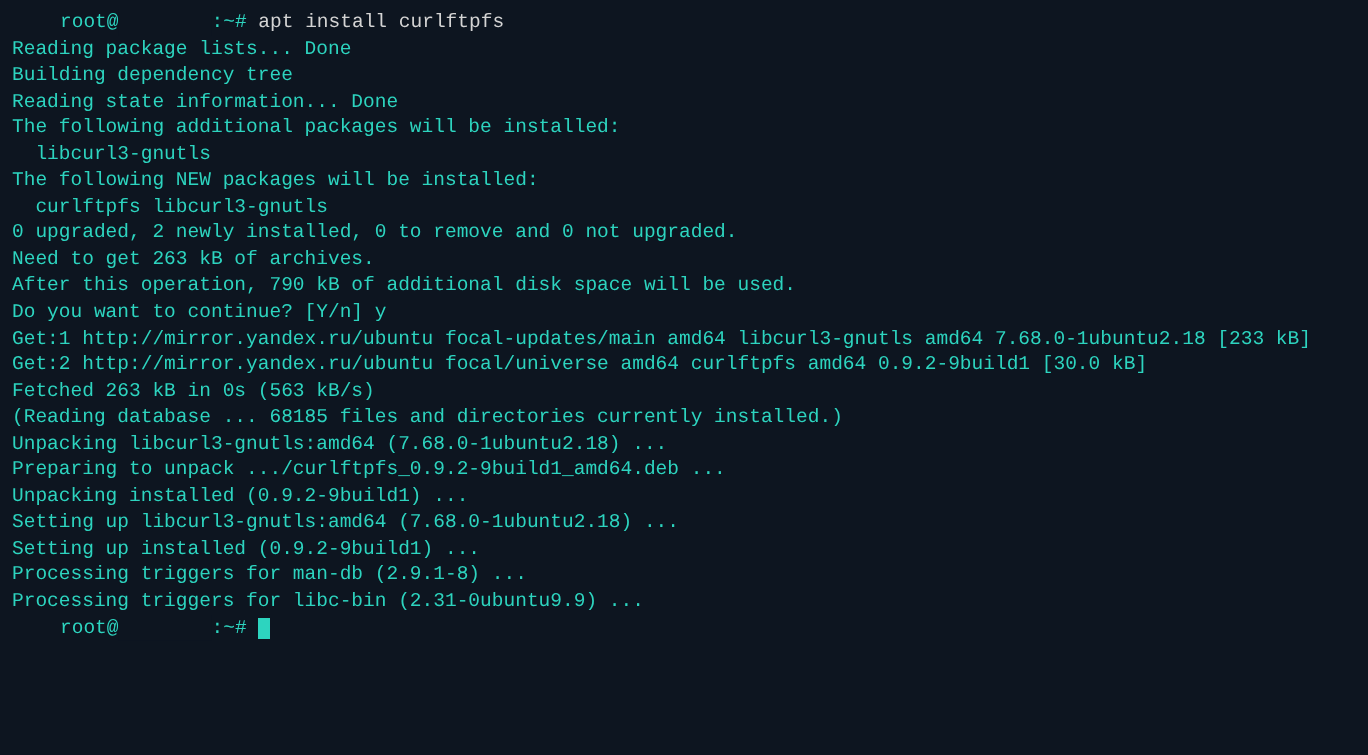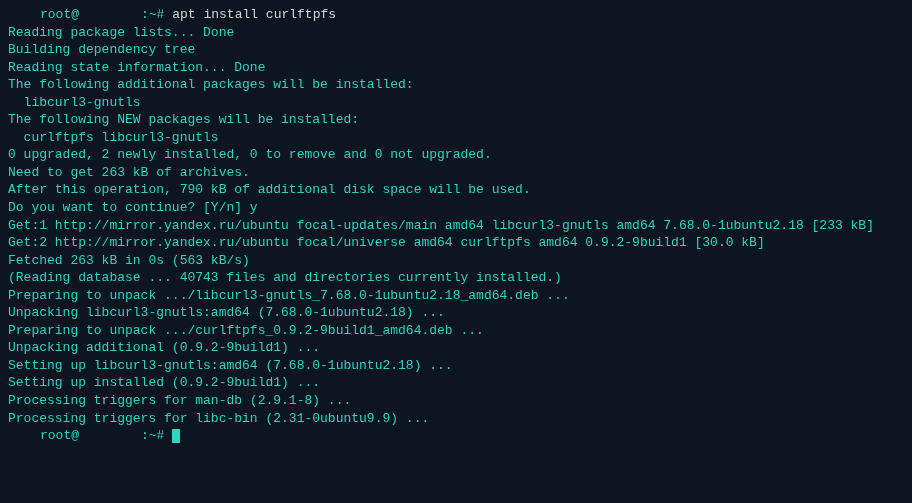--- a/index.html
+++ b/index.html
@@ -55,23 +55,22 @@
   <div class="line">  libcurl3-gnutls</div>
   <div class="line">The following NEW packages will be installed:</div>
   <div class="line">  curlftpfs libcurl3-gnutls</div>
   <div class="line">0 upgraded, 2 newly installed, 0 to remove and 0 not upgraded.</div>
   <div class="line">Need to get 263 kB of archives.</div>
   <div class="line">After this operation, 790 kB of additional disk space will be used.</div>
   <div class="line">Do you want to continue? [Y/n] y</div>
   <div class="line">Get:1 http://mirror.yandex.ru/ubuntu focal-updates/main amd64 libcurl3-gnutls amd64 7.68.0-1ubuntu2.18 [233 kB]</div>
   <div class="line">Get:2 http://mirror.yandex.ru/ubuntu focal/universe amd64 curlftpfs amd64 0.9.2-9build1 [30.0 kB]</div>
   <div class="line">Fetched 263 kB in 0s (563 kB/s)</div>
-  <div class="line">(Reading database ... 40743 files and directories currently installed.)</div>
-  <div class="line">Preparing to unpack .../libcurl3-gnutls_7.68.0-1ubuntu2.18_amd64.deb ...</div>
+  <div class="line">(Reading database ... 68185 files and directories currently installed.)</div>
   <div class="line">Unpacking libcurl3-gnutls:amd64 (7.68.0-1ubuntu2.18) ...</div>
   <div class="line">Preparing to unpack .../curlftpfs_0.9.2-9build1_amd64.deb ...</div>
-  <div class="line">Unpacking additional (0.9.2-9build1) ...</div>
+  <div class="line">Unpacking installed (0.9.2-9build1) ...</div>
   <div class="line">Setting up libcurl3-gnutls:amd64 (7.68.0-1ubuntu2.18) ...</div>
   <div class="line">Setting up installed (0.9.2-9build1) ...</div>
   <div class="line">Processing triggers for man-db (2.9.1-8) ...</div>
   <div class="line">Processing triggers for libc-bin (2.31-0ubuntu9.9) ...</div>
   <div class="line"><span class="prompt-user">root@</span><span class="redacted">host</span><span>:~# </span><span class="cursor"></span></div>
 </div>
 
 </body></html>

